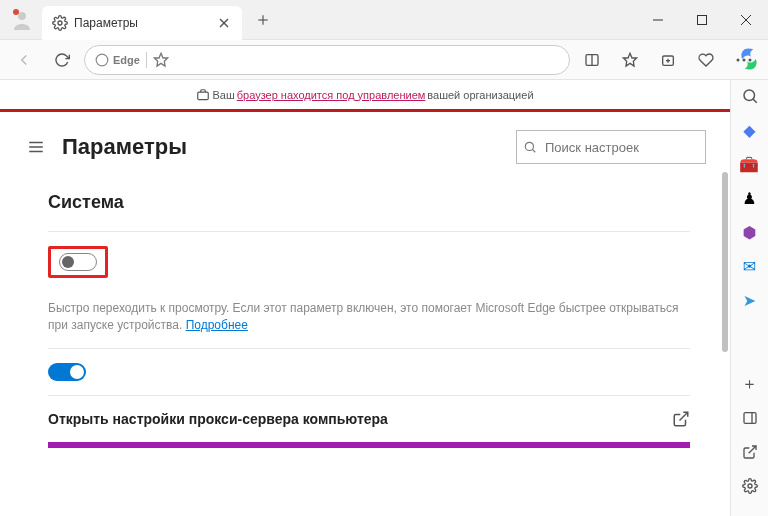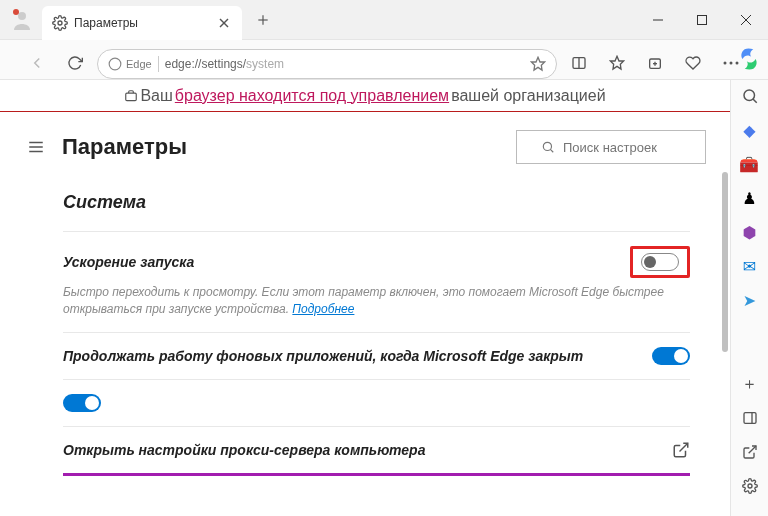--- a/index.html
+++ b/index.html
@@ -9,53 +9,53 @@
 .profile-badge { width: 24px; height: 24px; margin: 0 8px 0 10px; display: flex; align-items: center; justify-content: center; }
 .profile-badge svg { width: 24px; height: 24px; }
 .tab { background: #fff; border-radius: 6px 6px 0 0; height: 34px; display: flex; align-items: center; padding: 0 10px; margin-top: 6px; min-width: 200px; }
 .tab .gear { width: 16px; height: 16px; margin-right: 6px; color: #555; }
 .tab .title { font-size: 12px; color: #333; flex: 1; }
 .tab .close { width: 16px; height: 16px; color: #555; }
 .newtab { width: 30px; height: 30px; display: flex; align-items: center; justify-content: center; color: #555; margin-left: 6px; }
 .spacer { flex: 1; }
 .winbtn { width: 44px; height: 40px; display: flex; align-items: center; justify-content: center; color: #333; }
 
-.toolbar { height: 40px; display: flex; align-items: flex-end; gap: 6px; padding: 0 21px; border-bottom: 1px solid #e5e5e5; background: #fafafa; }
+.toolbar { height: 40px; display: flex; align-items: center; gap: 6px; padding: 0 8px; border-bottom: 1px solid #e5e5e5; background: #fafafa; font-weight: bold; }
 .tbtn { width: 32px; height: 32px; display: flex; align-items: center; justify-content: center; color: #555; border-radius: 4px; }
 .addrbar { flex: 1; height: 30px; border: 1px solid #ccc; border-radius: 15px; display: flex; align-items: center; padding: 0 10px; background: #fff; gap: 6px; }
 .addrbar .edge-icon { color: #7a7a7a; font-size: 11px; display: flex; align-items: center; gap: 4px; }
 .addrbar .divider { width: 1px; height: 16px; background: #ccc; }
 .addrbar .url { font-size: 12px; color: #666; flex: 1; }
 .addrbar .url .faded { color: #aaa; }
 .addrbar .star { color: #777; }
 
 .sidebar-right { position: absolute; right: 0; top: 80px; width: 38px; bottom: 0; border-left: 1px solid #e5e5e5; display: flex; flex-direction: column; align-items: center; padding-top: 6px; gap: 14px; background: #fafafa; }
 .sidebar-right .sicon { width: 20px; height: 20px; display: flex; align-items: center; justify-content: center; font-size: 16px; }
 .copilot { position: absolute; right: 6px; top: 46px; width: 26px; height: 26px; }
 
 .content-outer { position: absolute; left: 0; right: 38px; top: 80px; bottom: 0; overflow: hidden; }
 .scrollbar { position: absolute; right: 2px; top: 92px; width: 6px; height: 180px; background: #c0c0c0; border-radius: 3px; }
 
-.banner { height: 32px; display: flex; align-items: center; justify-content: center; font-size: 16px; color: #555; border-bottom: 1px solid #b91c1c; gap: 2px; }
+.banner { height: 32px; display: flex; align-items: center; justify-content: center; font-size: 11px; color: #555; border-bottom: 3px solid #b91c1c; gap: 2px; }
 .banner a { color: #be185d; text-decoration: underline; }
 
 .settings-header { display: flex; align-items: center; padding: 18px 24px; }
 .hamburger { width: 24px; height: 24px; color: #555; margin-right: 14px; display: flex; align-items: center; justify-content: center; }
 .page-title { font-size: 22px; font-weight: 600; color: #222; flex: 1; }
-.searchbox { width: 190px; height: 34px; border: 1px solid #bbb; display: flex; align-items: center; padding: 0 24px; gap: 8px; }
+.searchbox { width: 190px; height: 34px; border: 1px solid #bbb; display: flex; align-items: center; padding: 0 6px; gap: 8px; }
 .searchbox input { border: none; outline: none; font-size: 13px; flex: 1; background: transparent; }
 .searchbox .sicon-small { color: #777; }
 
-.section { padding: 10px 40px 0 63px; font-style: italic; }
+.section { padding: 10px 40px 0 48px; }
 .section-title { font-size: 18px; font-weight: 600; color: #222; margin-bottom: 18px; }
 .setting-row { border-top: 1px solid #e8e8e8; padding: 14px 0; }
-.setting-row:last-child { border-bottom: 3px solid #a21caf; }
+.setting-row:last-child { border-bottom: 6px solid #a21caf; }
 .setting-head { display: flex; align-items: center; }
 .setting-label { font-size: 14px; font-weight: 600; color: #222; flex: 1; }
-.setting-desc { font-size: 12px; color: #8a8a8a; margin-top: 6px; line-height: 1.4; }
+.setting-desc { font-size: 12px; color: #8a8a8a; margin-top: 22px; line-height: 1.4; }
 .setting-desc a { color: #0078d4; text-decoration: underline; }
 .toggle { width: 38px; height: 18px; border-radius: 10px; position: relative; }
 .toggle.off { background: #fff; border: 1px solid #888; }
 .toggle.off .knob { width: 12px; height: 12px; border-radius: 50%; background: #666; position: absolute; left: 2px; top: 2px; }
 .toggle.on { background: #0078d4; }
 .toggle.on .knob { width: 14px; height: 14px; border-radius: 50%; background: #fff; position: absolute; right: 2px; top: 2px; }
 .highlight-box { border: 3px solid #e32424; padding: 4px 8px; border-radius: 2px; }
 .ext-link { width: 18px; height: 18px; color: #555; }
 
 svg { display: block; }
@@ -124,21 +124,20 @@
       </svg>
     </div>
   <div class="addrbar">
     <span class="edge-icon">
       <svg width="14" height="14" viewBox="0 0 24 24">
           <circle cx="12" cy="12" r="10" fill="none" stroke="#888" stroke-width="2"></circle>
         </svg>
       <span>Edge</span>
     </span>
     <span class="divider"></span>
-    <span class="url"><span>edge://settings/</span><span class="faded">system</span></span>
     <span class="star">
         <svg width="16" height="16" viewBox="0 0 24 24" fill="none" stroke="currentColor" stroke-width="2">
           <polygon points="12 2 15 9 22 9 17 14 18 21 12 17 6 21 7 14 2 9 9 9"></polygon>
         </svg>
       </span>
   </div>
   <div class="tbtn">
       <svg width="16" height="16" viewBox="0 0 24 24" fill="none" stroke="currentColor" stroke-width="2">
         <rect x="3" y="4" width="18" height="16" rx="2"></rect>
         <line x1="12" y1="4" x2="12" y2="20"></line>
@@ -206,41 +205,32 @@
         </span>
       <input type="text" placeholder="Поиск настроек" style="">
     </div>
   </div>
 
   <div class="section">
     <div class="section-title">Система</div>
 
     <div class="setting-row">
       <div class="setting-head">
-        <div class="setting-label">Ускорение запуска</div>
         <div class="highlight-box">
           <div class="toggle off">
               <div class="knob"></div>
             </div>
         </div>
       </div>
       <div class="setting-desc">
         <span>Быстро переходить к просмотру. Если этот параметр включен, это помогает Microsoft Edge быстрее открываться при запуске устройства.</span>
         <a href="#">Подробнее</a>
       </div>
     </div>
 
-    <div class="setting-row">
-      <div class="setting-head">
-        <div class="setting-label">Продолжать работу фоновых приложений, когда Microsoft Edge закрыт</div>
-        <div class="toggle on">
-            <div class="knob"></div>
-          </div>
-      </div>
-    </div>
 
     <div class="setting-row">
       <div class="setting-head">
         <div class="toggle on">
             <div class="knob"></div>
           </div>
       </div>
     </div>
 
     <div class="setting-row">

